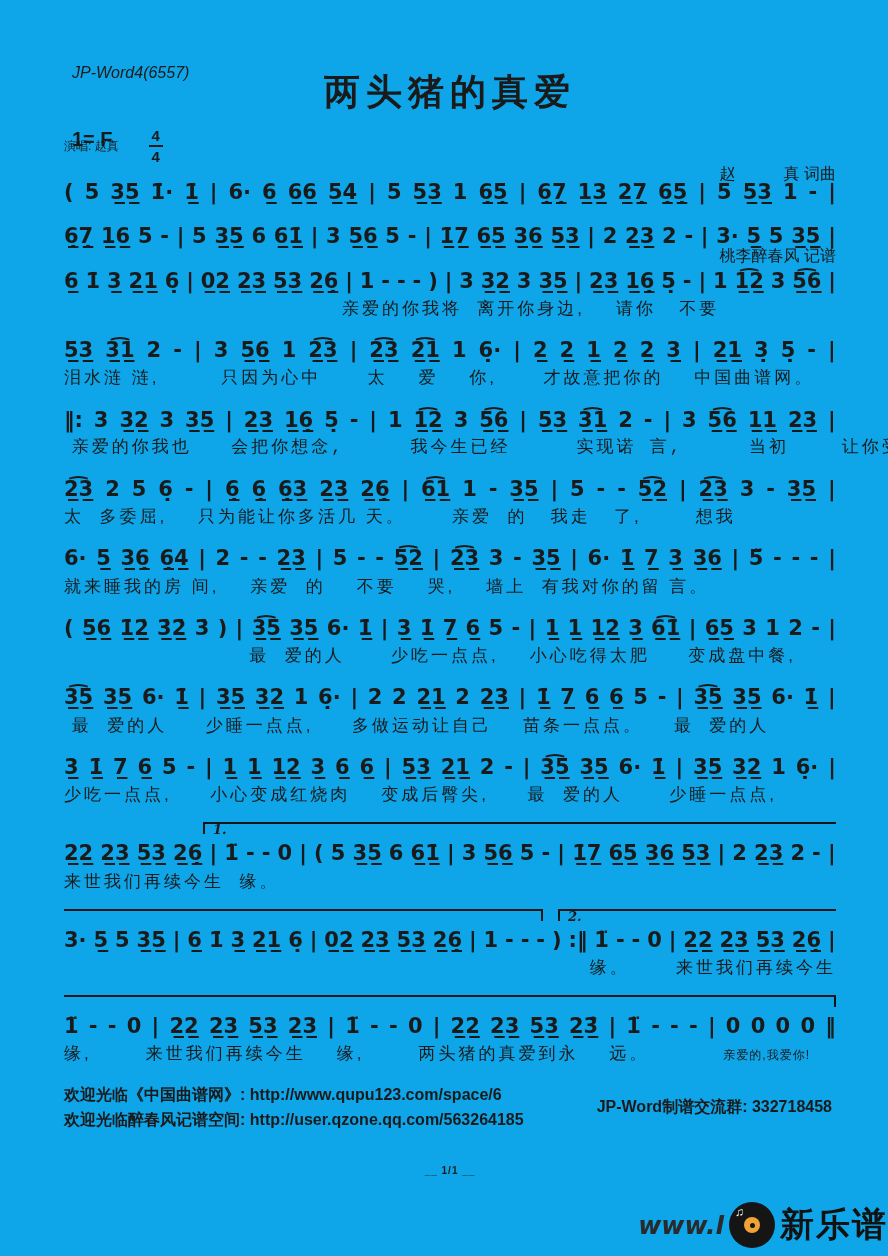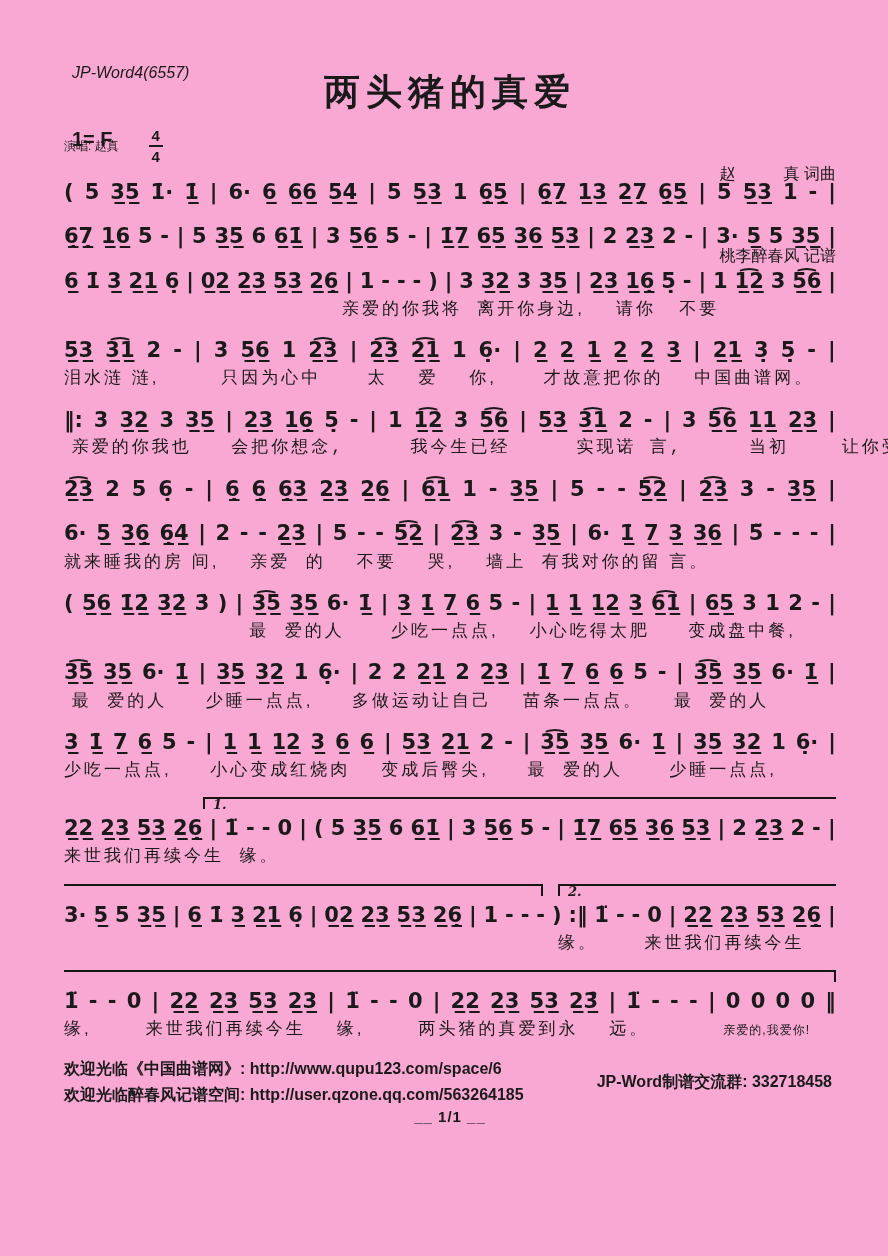--- a/index.html
+++ b/index.html
@@ -31,35 +31,35 @@
   .bracket{position:absolute;top:0;height:13px;border-top:2px solid #161616;}
   .bracket.tl::before{content:"";position:absolute;left:0;top:-1px;width:2px;height:11px;background:#161616;}
   .bracket.tr::after{content:"";position:absolute;right:0;top:-1px;width:2px;height:11px;background:#161616;}
   .vlabel{position:absolute;left:10px;top:-2px;font-family:"DejaVu Serif",serif;
           font-style:italic;font-weight:700;font-size:13px;}
 
   
   .footer{margin-top:12px;display:flex;justify-content:space-between;align-items:center;
           font-weight:700;font-size:16px;line-height:1.6;}
   .footer .qq{text-align:right;padding-right:4px;}
-  .pageno{text-align:center;font-weight:700;font-size:15px;letter-spacing:1px;}
+  .pageno{text-align:center;margin-top:32px;font-weight:700;font-size:10px;letter-spacing:1px;}
 
   
   .wm{position:absolute;right:0;bottom:8px;display:flex;align-items:center;}
   .wm-www{font-family:"DejaVu Sans",sans-serif;font-style:italic;font-weight:700;font-size:25px;color:#2a2a2a;}
   .disc{width:46px;height:46px;border-radius:50%;background:#151515;position:relative;margin:0 5px;flex:0 0 auto;}
   .disc .label{position:absolute;left:50%;top:50%;width:16px;height:16px;margin:-8px 0 0 -8px;border-radius:50%;}
   .disc .hole{position:absolute;left:50%;top:50%;width:5px;height:5px;margin:-2.5px 0 0 -2.5px;border-radius:50%;background:#151515;}
   .disc .glyph{position:absolute;left:6px;top:4px;color:#fff;font-size:12px;line-height:1;}
   .wm-brand{font-weight:700;font-size:34px;letter-spacing:2px;color:#121212;}
 </style>
 </head>
 <body>
 
-<div class="page" style="background: #f9a8d4; color: rgb(26, 26, 26);">
+<div class="page" style="background: #0ea5e9; color: rgb(26, 26, 26);">
   <div class="content">
 
     <div class="header">
       <div class="jpword">JP-Word4(6557)</div>
       <div class="title">两头猪的真爱</div>
       <div class="keysig">
         <span>1= F</span>
         <span class="frac">
           <i>4</i>
           <i>4</i>
@@ -260,20 +260,21 @@
             <span class="tok">-</span>
             <span class="tok">-</span>
             <span class="tok">5̲͡2̲</span>
             <span class="bar">|</span>
             <span class="tok">2̲͡3̲</span>
             <span class="tok">3</span>
             <span class="tok">-</span>
             <span class="tok">3̲5̲</span>
             <span class="bar">|</span>
           </div>
+          <div class="lyrics" style="padding-left: 0%;">太  多委屈,    只为能让你多活几 天。      亲爱  的   我走   了,       想我</div>
         </div>
         <div class="system">
           <div class="notes">
             <span class="tok">6·</span>
             <span class="tok">5̲</span>
             <span class="tok">3̲6̣̲</span>
             <span class="tok">6̣̲4̲</span>
             <span class="bar">|</span>
             <span class="tok">2</span>
             <span class="tok">-</span>
@@ -478,21 +479,21 @@
             <span class="tok">-</span>
             <span class="tok">-</span>
             <span class="tok">0</span>
             <span class="bar">|</span>
             <span class="tok">2̲2̲</span>
             <span class="tok">2̲3̲</span>
             <span class="tok">5̲3̲</span>
             <span class="tok">2̲6̣̲</span>
             <span class="bar">|</span>
           </div>
-          <div class="lyrics" style="padding-left: 64%;">缘。      来世我们再续今生</div>
+          <div class="lyrics" style="padding-left: 64%; text-align: right;">缘。      来世我们再续今生</div>
         </div>
         <div class="system has-br">
           <div class="bracket tr" style="left: 0%; width: 100%;"></div>
           <div class="notes">
             <span class="tok">1̈</span>
             <span class="tok">-</span>
             <span class="tok">-</span>
             <span class="tok">0</span>
             <span class="bar">|</span>
             <span class="tok">2̲2̲</span>
@@ -529,13 +530,22 @@
       <div>
         <div>欢迎光临《中国曲谱网》: http://www.qupu123.com/space/6</div>
         <div>欢迎光临醉春风记谱空间: http://user.qzone.qq.com/563264185</div>
       </div>
       <div class="qq">JP-Word制谱交流群: 332718458</div>
     </div>
 
     <div class="pageno">__ 1/1 __</div>
   </div>
 
+  <div class="wm">
+    <span class="wm-www">www.l</span>
+    <span class="disc">
+      <span class="glyph">♫</span>
+      <span class="label" id="disc-label" style="background: rgb(240, 162, 52);"></span>
+      <span class="hole"></span>
+    </span>
+    <span class="wm-brand">新乐谱</span>
+  </div>
 </div>
 
 </body></html>

